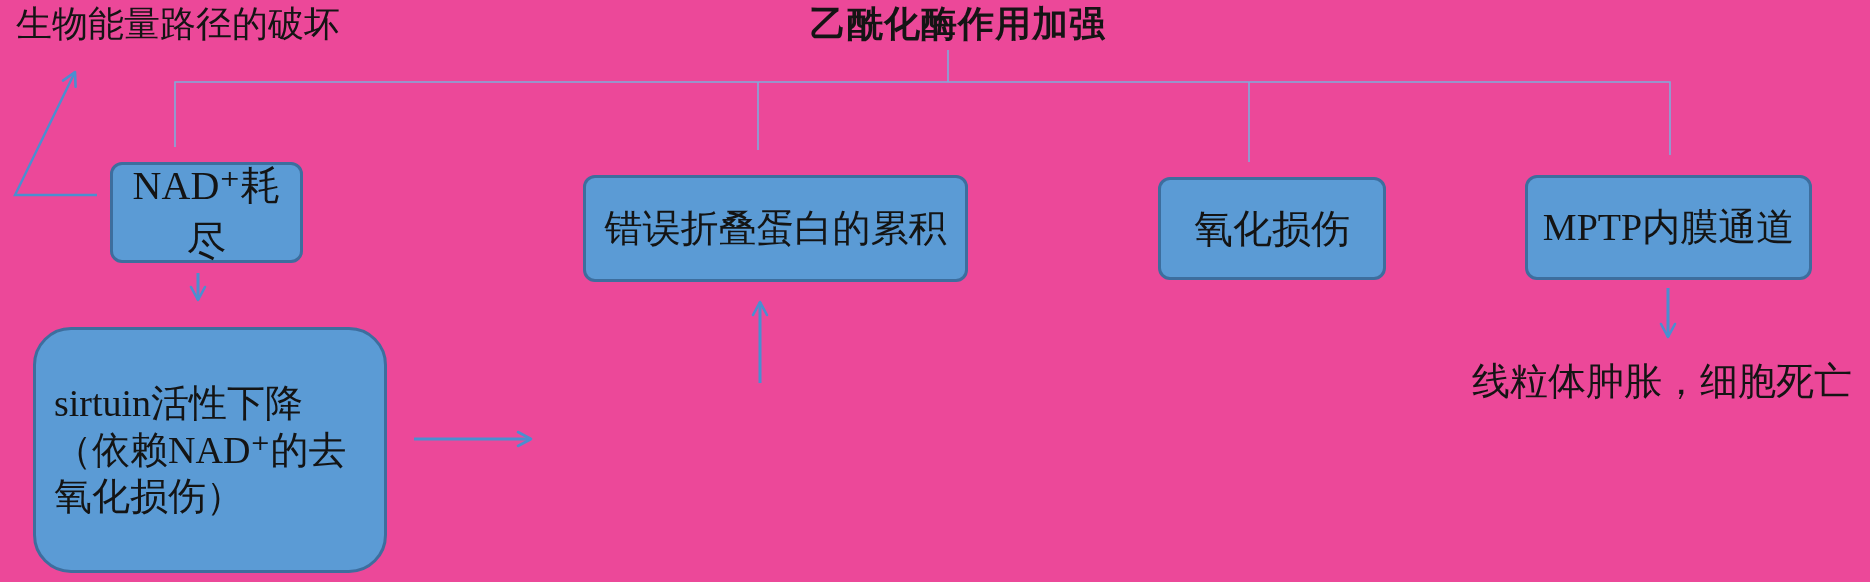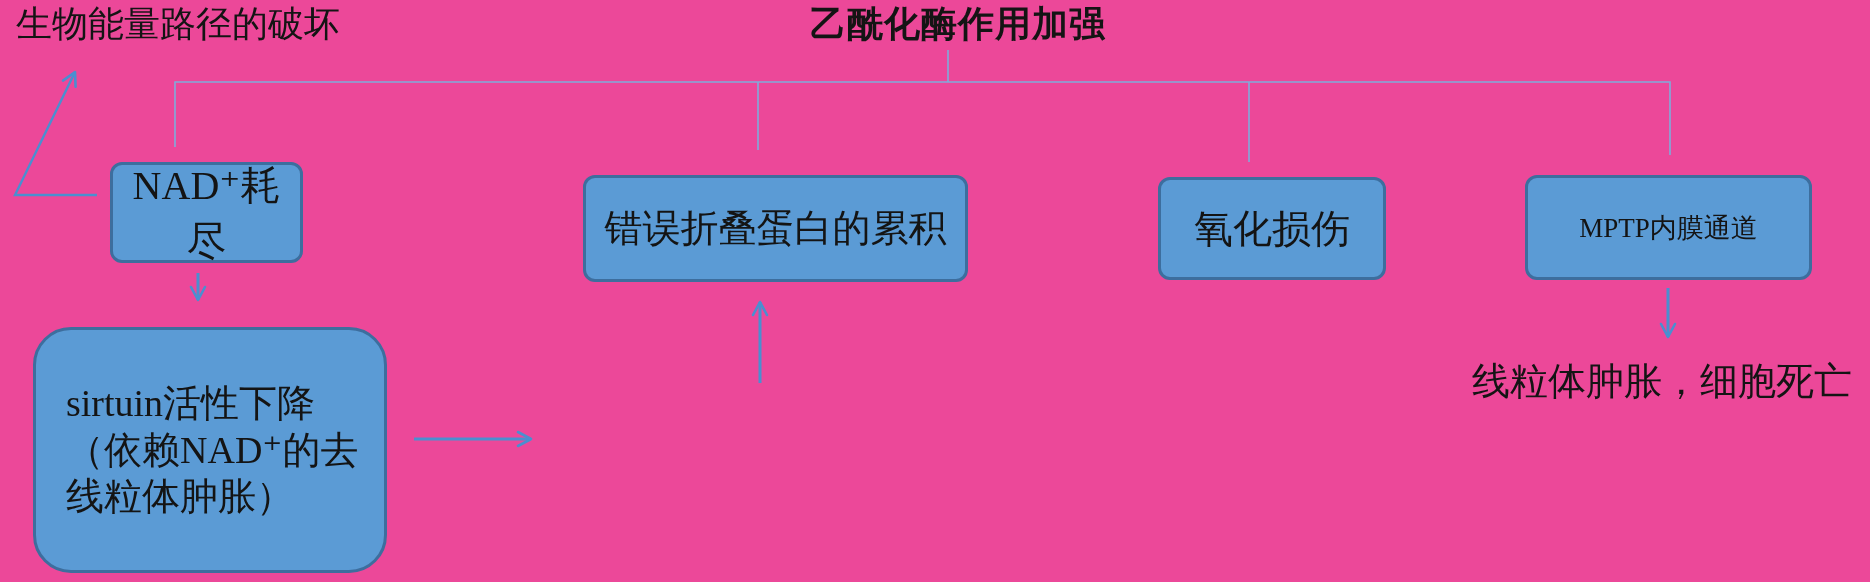--- a/index.html
+++ b/index.html
@@ -35,25 +35,25 @@
     background:var(--box-fill);
     border:3px solid var(--box-border);
     border-radius:12px;
     box-sizing:border-box;
     display:flex;align-items:center;justify-content:center;
     text-align:center;
     color:var(--text);
   }
   .box.nad{left:110px;top:162px;width:193px;height:101px;font-size:40px;}
   .box.sirtuin{left:33px;top:327px;width:354px;height:246px;border-radius:38px;font-size:38px;justify-content:flex-start;}
-  .box.sirtuin .lines{text-align:left;line-height:1.22;padding-left:30px;}
+  .box.sirtuin .lines{text-align:left;line-height:1.22;padding-left:18px;}
   .box.misfolded{left:583px;top:175px;width:385px;height:107px;font-size:38px;}
   .box.acetylase{left:583px;top:397px;width:382px;height:105px;font-size:38px;}
   .box.oxidative{left:1158px;top:177px;width:228px;height:103px;font-size:39px;}
-  .box.mptp{left:1525px;top:175px;width:287px;height:105px;font-size:27px;}
+  .box.mptp{left:1525px;top:175px;width:287px;height:105px;font-size:38px;}
 </style>
 </head>
 <body>
 
 <div class="canvas">
 
   <svg class="connectors" viewBox="0 0 1870 582">
     <defs>
       <marker id="ah" markerUnits="userSpaceOnUse" markerWidth="24" markerHeight="24" refX="17" refY="11" orient="auto">
         <path class="ah" d="M4,4 L17,11 L4,18"></path>
@@ -77,21 +77,21 @@
   <div class="label swelling">线粒体肿胀，细胞死亡</div>
 
   <div class="box nad">
     <span>NAD⁺耗尽</span>
   </div>
 
   <div class="box sirtuin">
     <div class="lines">
       <div>sirtuin活性下降</div>
       <div>（依赖NAD⁺的去</div>
-      <div>线粒体肿胀）</div>
+      <div>氧化损伤）</div>
     </div>
   </div>
 
   <div class="box misfolded">
     <span>错误折叠蛋白的累积</span>
   </div>
 
 
   <div class="box oxidative">
     <span>氧化损伤</span>

